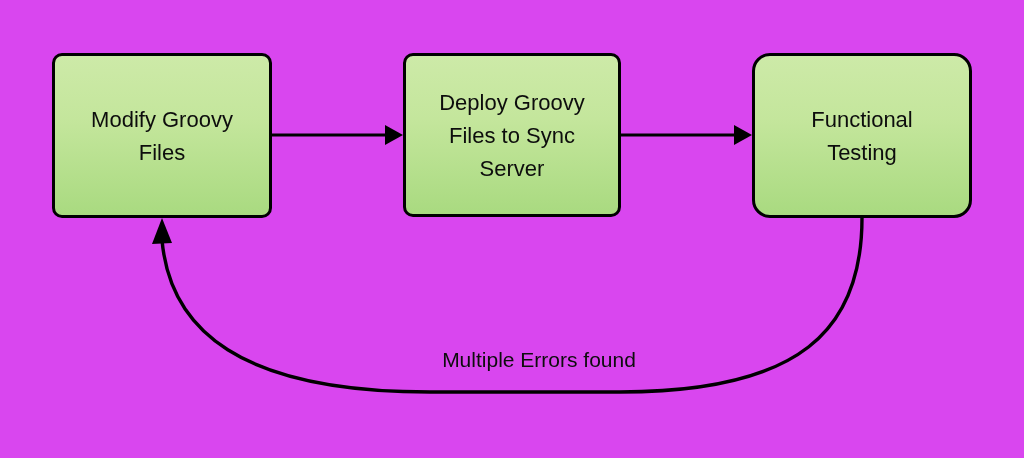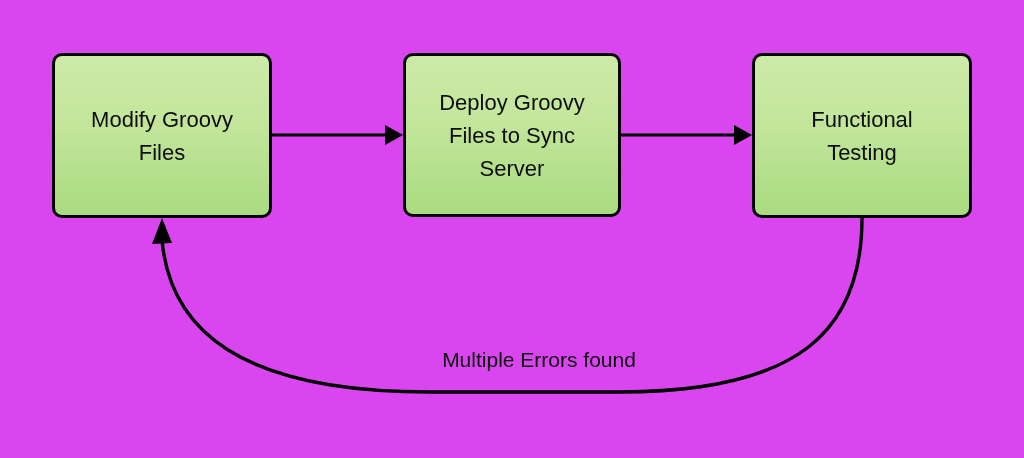--- a/index.html
+++ b/index.html
@@ -78,20 +78,20 @@
     <div class="node-label">Modify Groovy
 Files</div>
   </div>
 
   <div class="node-box" style="left:403px; top:53px; width:218px; height:164px;">
     <div class="node-label">Deploy Groovy
 Files to Sync
 Server</div>
   </div>
 
-  <div class="node-box" style="left:752px; top:53px; width:220px; height:165px;">
+  <div class="node-box" style="left:752px; top:53px; width:220px; height:165px;border-radius:18px;">
     <div class="node-label">Functional
 Testing</div>
   </div>
 
   <div class="edge-label" style="left:0; top:347px; width:1024px; transform:translateX(27px);">Multiple Errors found</div>
 
 </div>
 
 </body></html>

